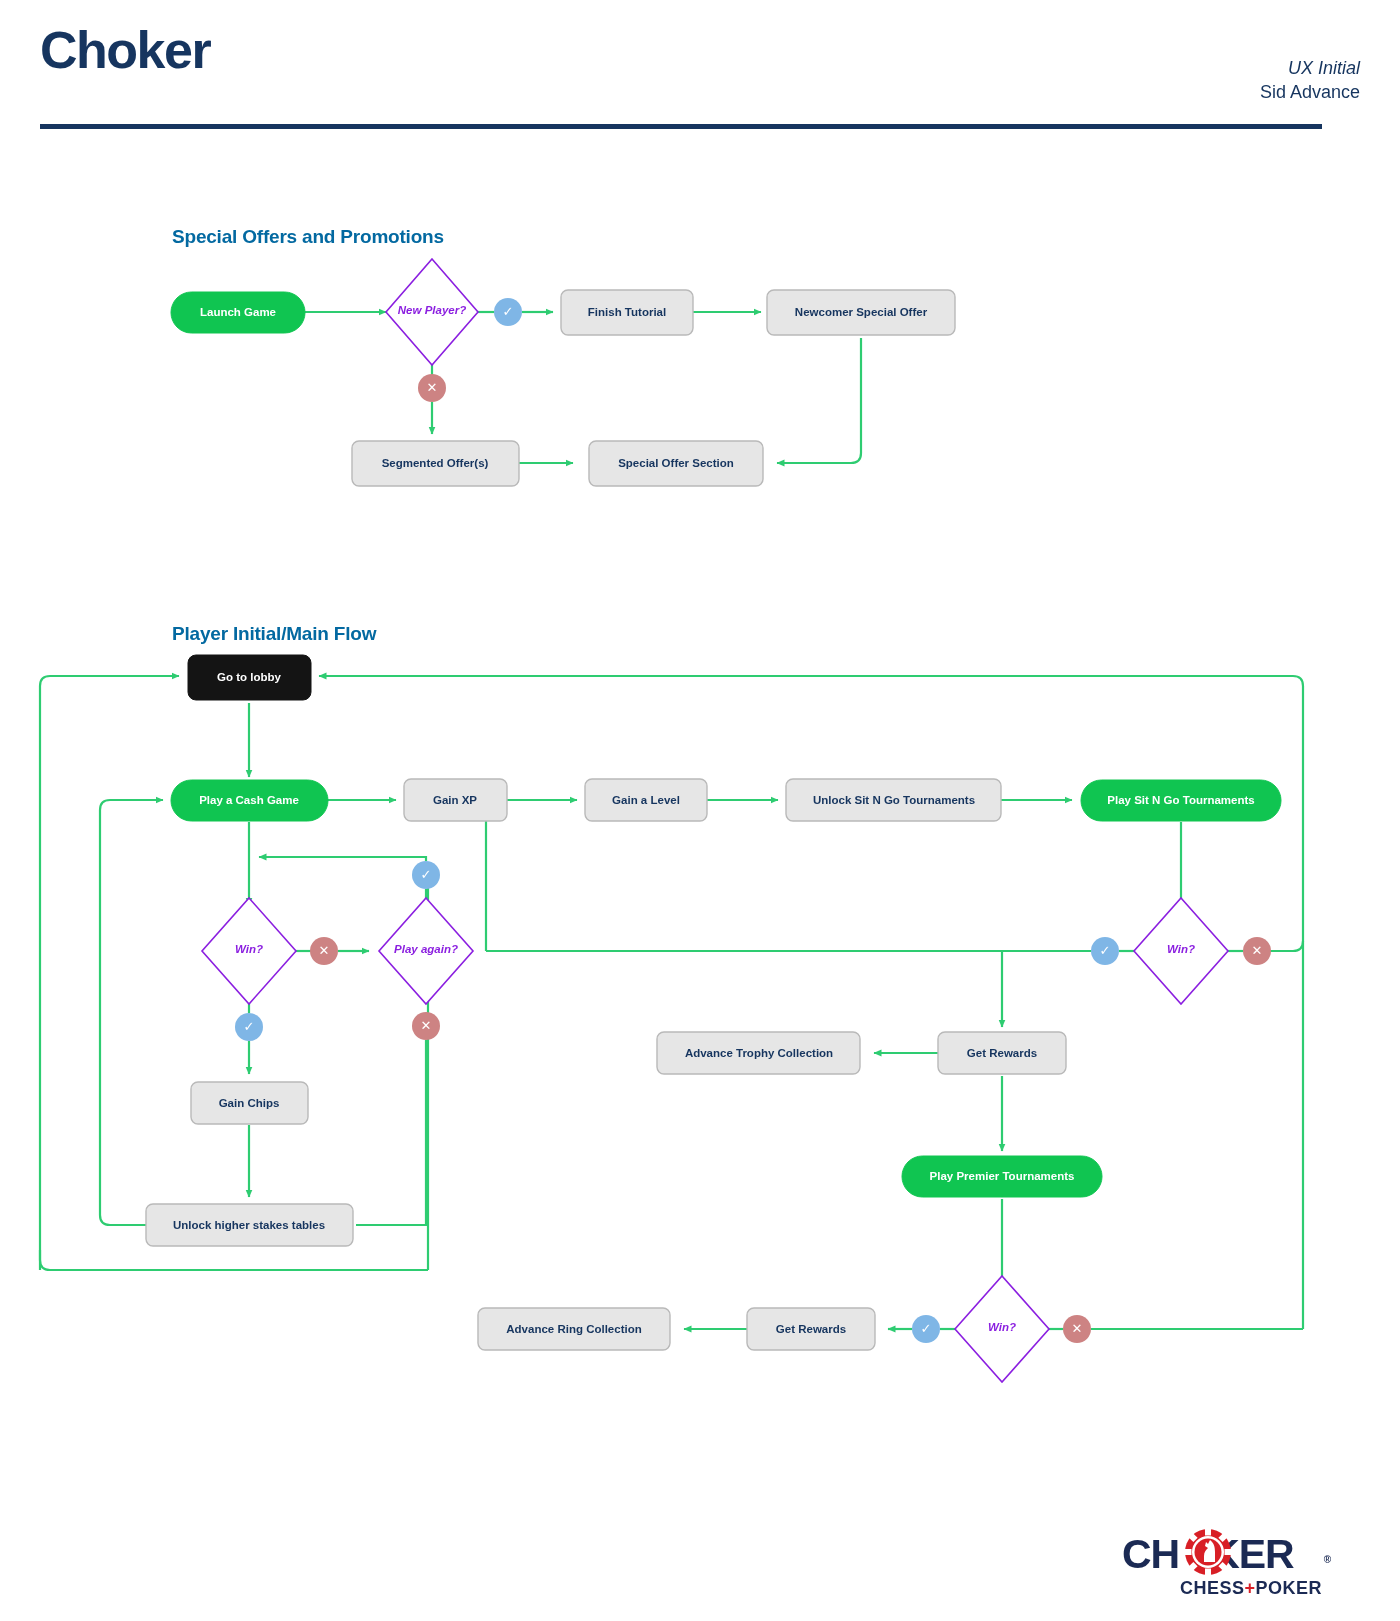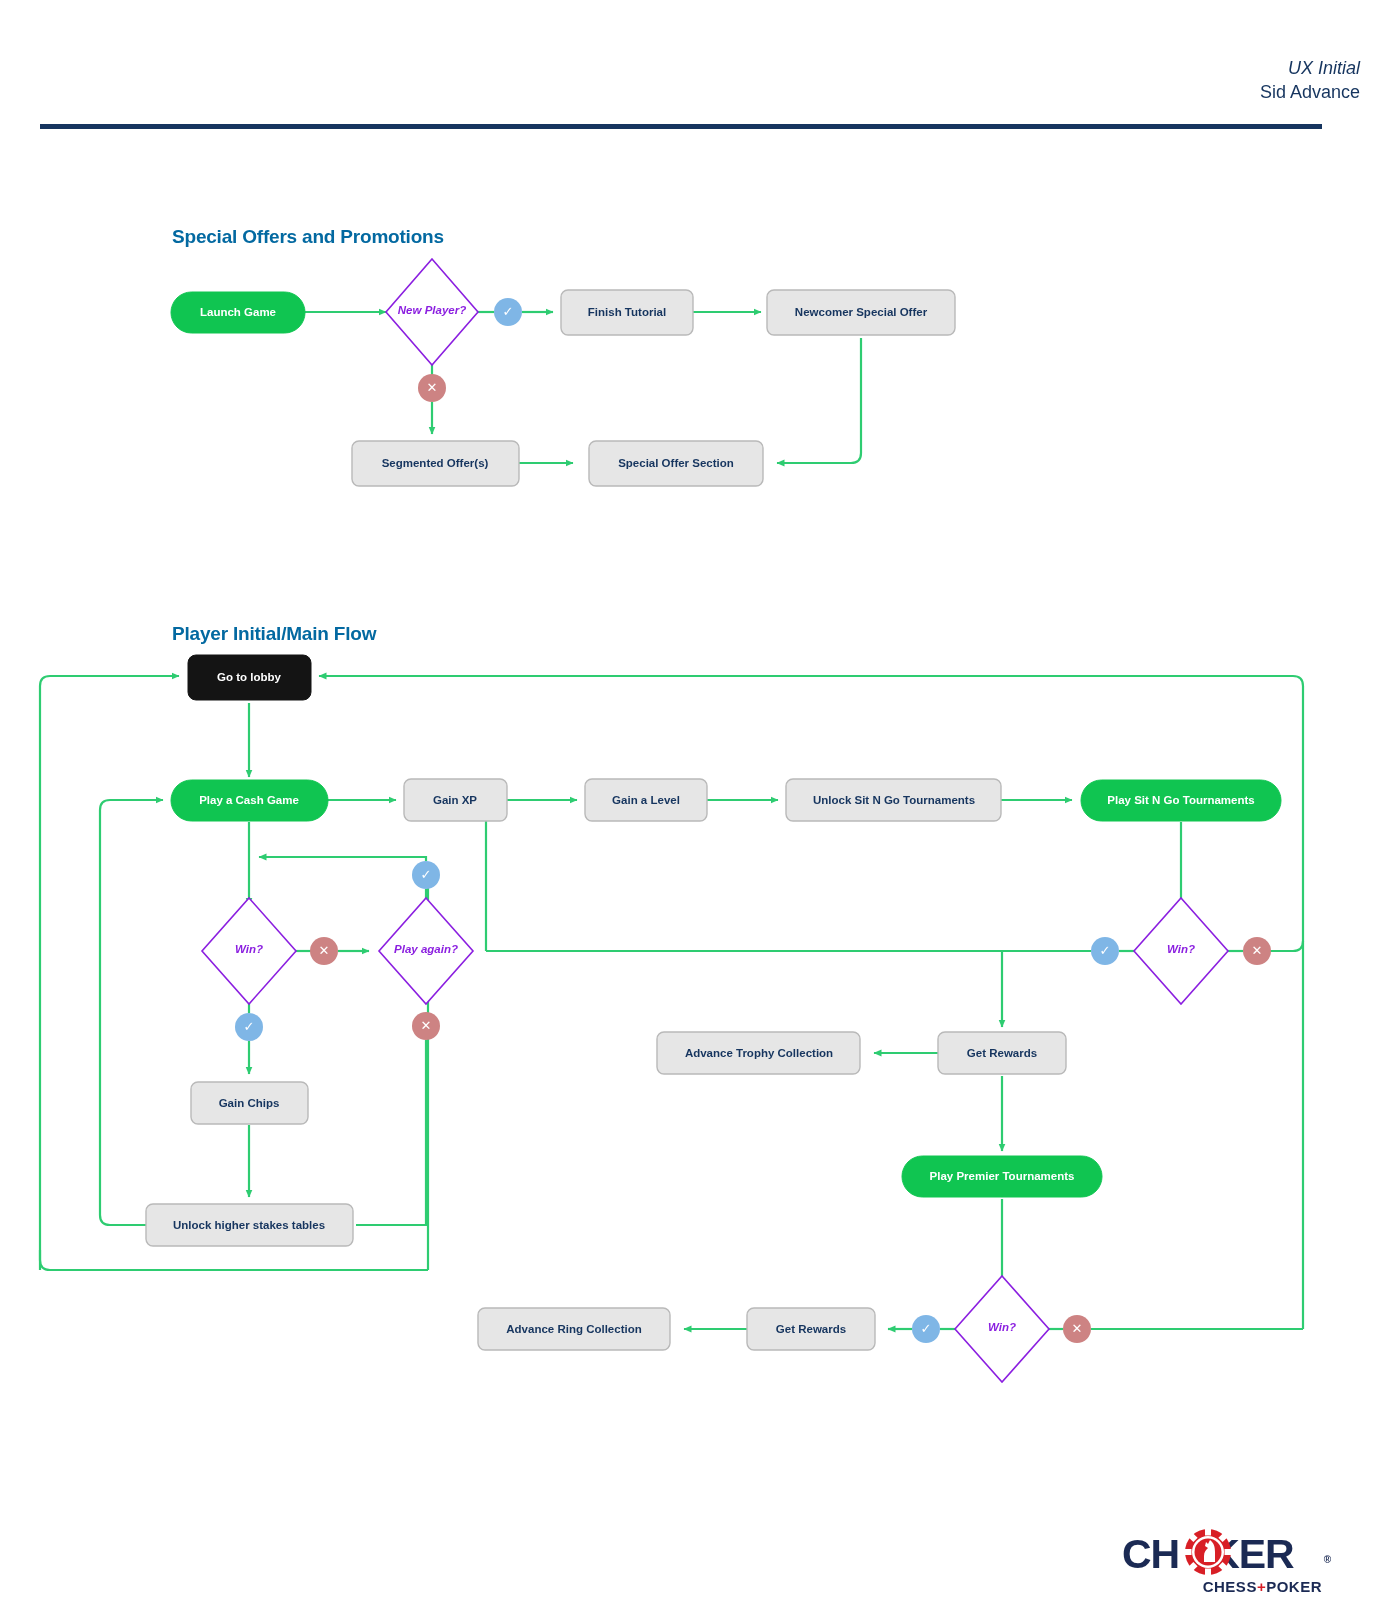--- a/index.html
+++ b/index.html
@@ -54,31 +54,32 @@
   
   .footer-logo{position:absolute;left:1122px;top:1528px;width:200px;height:72px;}
   .fl-word{
     position:absolute;left:0;top:4px;width:200px;height:44px;
     font-size:41px;font-weight:bold;color:#1b2a54;letter-spacing:-1px;
     font-family:"Liberation Sans",sans-serif;line-height:44px;white-space:nowrap;
   }
   .fl-reg{position:absolute;right:-8px;top:6px;font-size:10px;color:#1b2a54;}
   .fl-chip{position:absolute;left:62px;top:0px;width:48px;height:48px;}
   .fl-tag{
-    position:absolute;right:0px;top:50px;font-size:15px;font-weight:bold;
+    position:absolute;right:0px;top:50px;font-size:18px;font-weight:bold;
     color:#1b2a54;letter-spacing:0.5px;white-space:nowrap;
   }
   .fl-plus{color:#d81f26;}
 </style>
 </head>
 <body>
 
 <div class="page">
 
   <div class="header">
+    <div class="logo-word">Choker</div>
     <div class="header-right">
       <div class="hr-line1">UX Initial</div>
       <div class="hr-line2">Sid Advance</div>
     </div>
   </div>
   <div class="rule"></div>
 
   <div class="section-title" id="sec1-title">Special Offers and Promotions</div>
   <div class="section-title" id="sec2-title">Player Initial/Main Flow</div>
 

